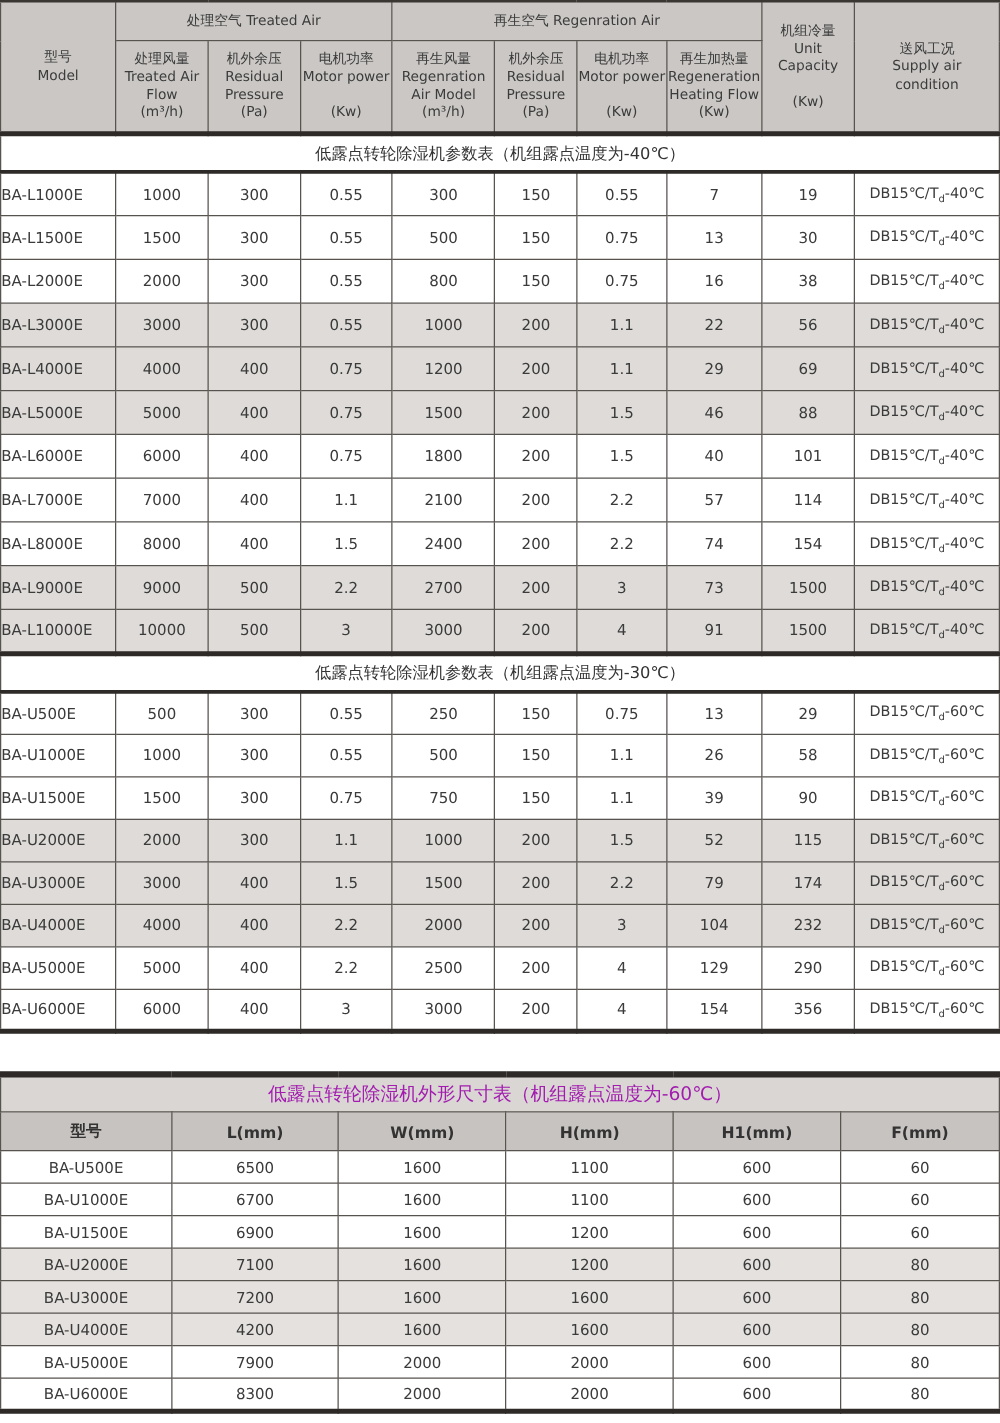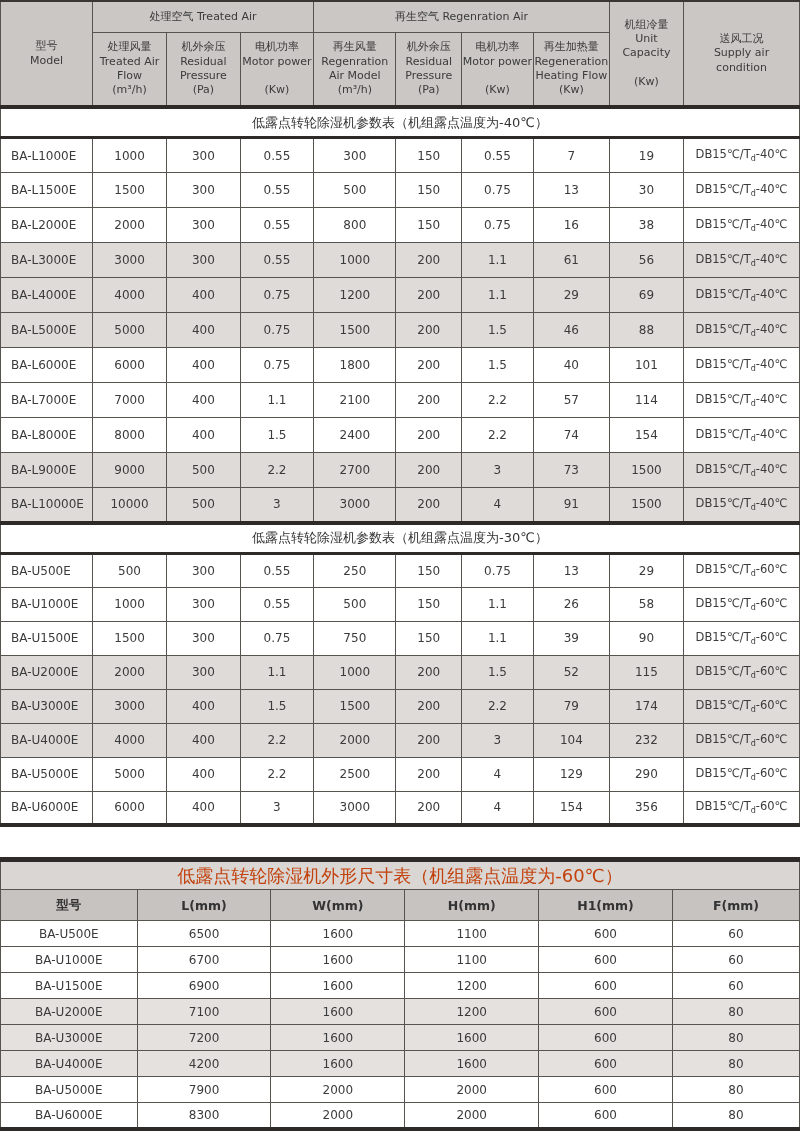--- a/index.html
+++ b/index.html
@@ -12,36 +12,36 @@
   
   .spec-table{border-top:2px solid #3a3733;border-left:1px solid #57534f;border-right:1px solid #57534f;border-bottom:4px solid #2d2a27;}
   .spec-table th,.spec-table td{border:1px solid #57534f;padding:0;vertical-align:middle;}
   .spec-table thead th{
     background:#cac7c4;font-weight:normal;font-size:11px;line-height:1.3;
     white-space:pre-line;text-align:center;color:#3b3b3b;
   }
   .spec-table thead .group-row th{height:30px;}
   .spec-table thead .sub-row th{height:72px;margin-left:18px;}
   .spec-table td{font-size:12px;text-align:center;}
-  .spec-table td.model-cell{text-align:left;padding-left:10px;font-size:12px;}
+  .spec-table td.model-cell{text-align:left;font-size:12px;}
   .spec-table td.supply-cell{font-size:11.5px;}
   .spec-table td.supply-cell sub{font-size:8px;}
   .section-row td{
     background:#ffffff;border-top:4px solid #2d2a27;border-bottom:3px solid #2d2a27;
     border-left:1px solid #57534f;border-right:1px solid #57534f;
     height:27px;font-size:13px;text-align:center;color:#333;
   }
   tr.section-0-row{height:35px;}
   tr.section-1-row{height:34px;}
   tr.shaded td{background:#dedbd8;}
   tr:not(.shaded):not(.section-row) td{background:#ffffff;}
   
   .dim-table{margin-top:30px;border-top:5px solid #2d2a27;border-bottom:4px solid #2d2a27;border-left:1px solid #57534f;border-right:1px solid #57534f;}
   .dim-table th,.dim-table td{border:1px solid #57534f;padding:0;vertical-align:middle;text-align:center;}
-  .dim-title-cell{background:#d9d6d3 !important;height:27px;font-size:18px;color:#c2410c;}
+  .dim-title-cell{background:#d9d6d3 !important;height:27px;font-size:15px;color:#a21caf;}
   .dim-table thead th{background:#c7c3c0;font-weight:bold;font-size:12.5px;height:30px;color:#333;}
   .dim-table tbody tr{height:26px;}
   .dim-table tbody td{font-size:12px;background:#fff;}
   .dim-table tbody tr.shaded td{background:#e4e1df;}
 </style>
 </head>
 <body>
 
 <div class="page">
 
@@ -145,21 +145,21 @@
           <td class="supply-cell"><span>DB15℃/T</span><sub>d</sub><span>-40℃</span></td>
         </tr>
         <tr class="section-0-row shaded">
           <td class="model-cell">BA-L3000E</td>
           <td>3000</td>
           <td>300</td>
           <td>0.55</td>
           <td>1000</td>
           <td>200</td>
           <td>1.1</td>
-          <td>61</td>
+          <td>22</td>
           <td>56</td>
           <td class="supply-cell"><span>DB15℃/T</span><sub>d</sub><span>-40℃</span></td>
         </tr>
         <tr class="section-0-row shaded">
           <td class="model-cell">BA-L4000E</td>
           <td>4000</td>
           <td>400</td>
           <td>0.75</td>
           <td>1200</td>
           <td>200</td>

